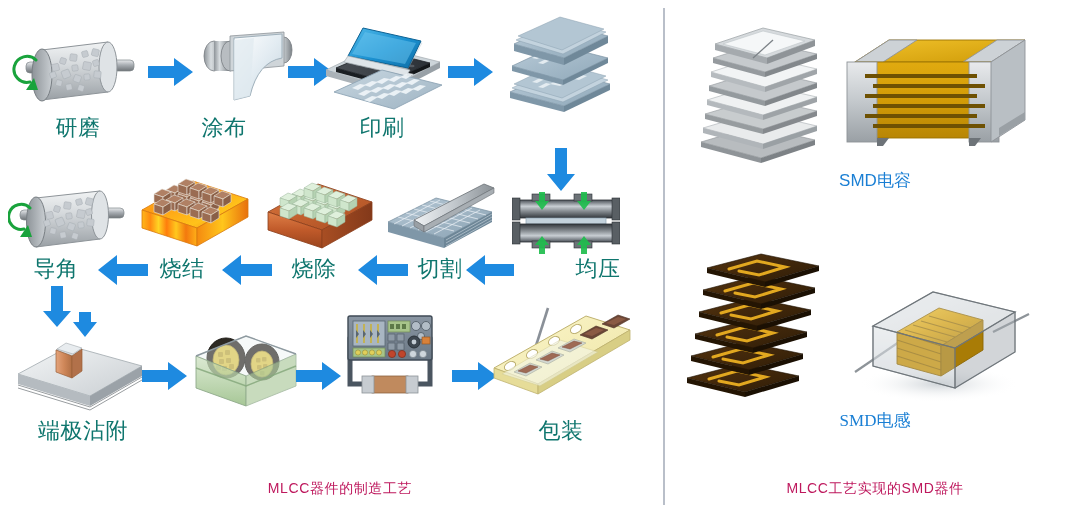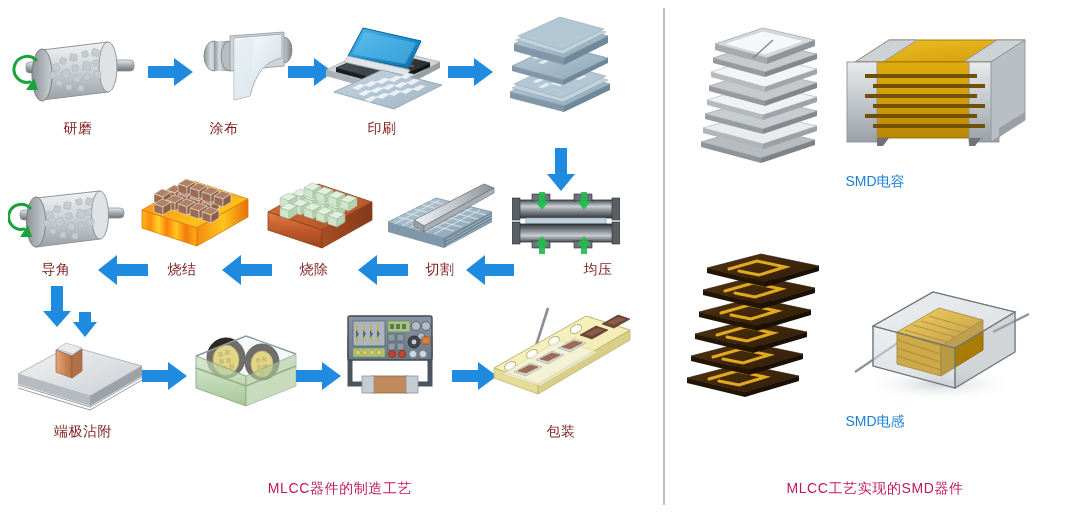--- a/index.html
+++ b/index.html
@@ -16,31 +16,31 @@
   .abs{position:absolute;}
 
   
   #divider{
     left:663px;top:8px;width:2px;height:497px;
     background:#b9bfc9;
   }
 
   
   .step-label{
-    color:#7f1d1d;
-    font-size:14px;
+    color:#0f766e;
+    font-size:22px;
     line-height:26px;
     white-space:nowrap;
     text-align:center;
     font-weight:400;
     letter-spacing:.5px;
   }
   .dev-label{
     color:#1a7fd4;
-    font-size:14px;
+    font-size:17px;
     line-height:26px;
     white-space:nowrap;
     text-align:center;
   }
   .caption{
     color:#be185d;
     font-size:14px;
     line-height:28px;
     white-space:nowrap;
     text-align:center;
@@ -1038,18 +1038,18 @@
       <path d="M30 46 L30 86 L112 108 L112 68 Z" fill="#dfe4e8" opacity=".28" stroke="#7f868b" stroke-width="1"></path>
       <path d="M30 46 L90 12 L172 32 L112 68 Z" fill="#eef1f3" opacity=".3" stroke="#7f868b" stroke-width="1"></path>
 
       <g stroke="#6e757a" stroke-width="1.2" fill="none">
         <path d="M30 46 L90 12 L172 32 L112 68 Z"></path>
         <path d="M30 46 L30 86 L112 108 L112 68"></path>
         <path d="M112 108 L172 72 L172 32"></path>
       </g>
     </svg>
 
-    <div class="abs dev-label" style="left:60px;top:408px;width:300px;">SMD电感</div>
+    <div class="abs dev-label" style="left:60px;top:408px;width:300px;font-family:Liberation Serif, serif;">SMD电感</div>
 
     <div class="abs caption" style="left:10px;top:474px;width:400px;">MLCC工艺实现的SMD器件</div>
   </div>
 
 </div>
 
 </body></html>

